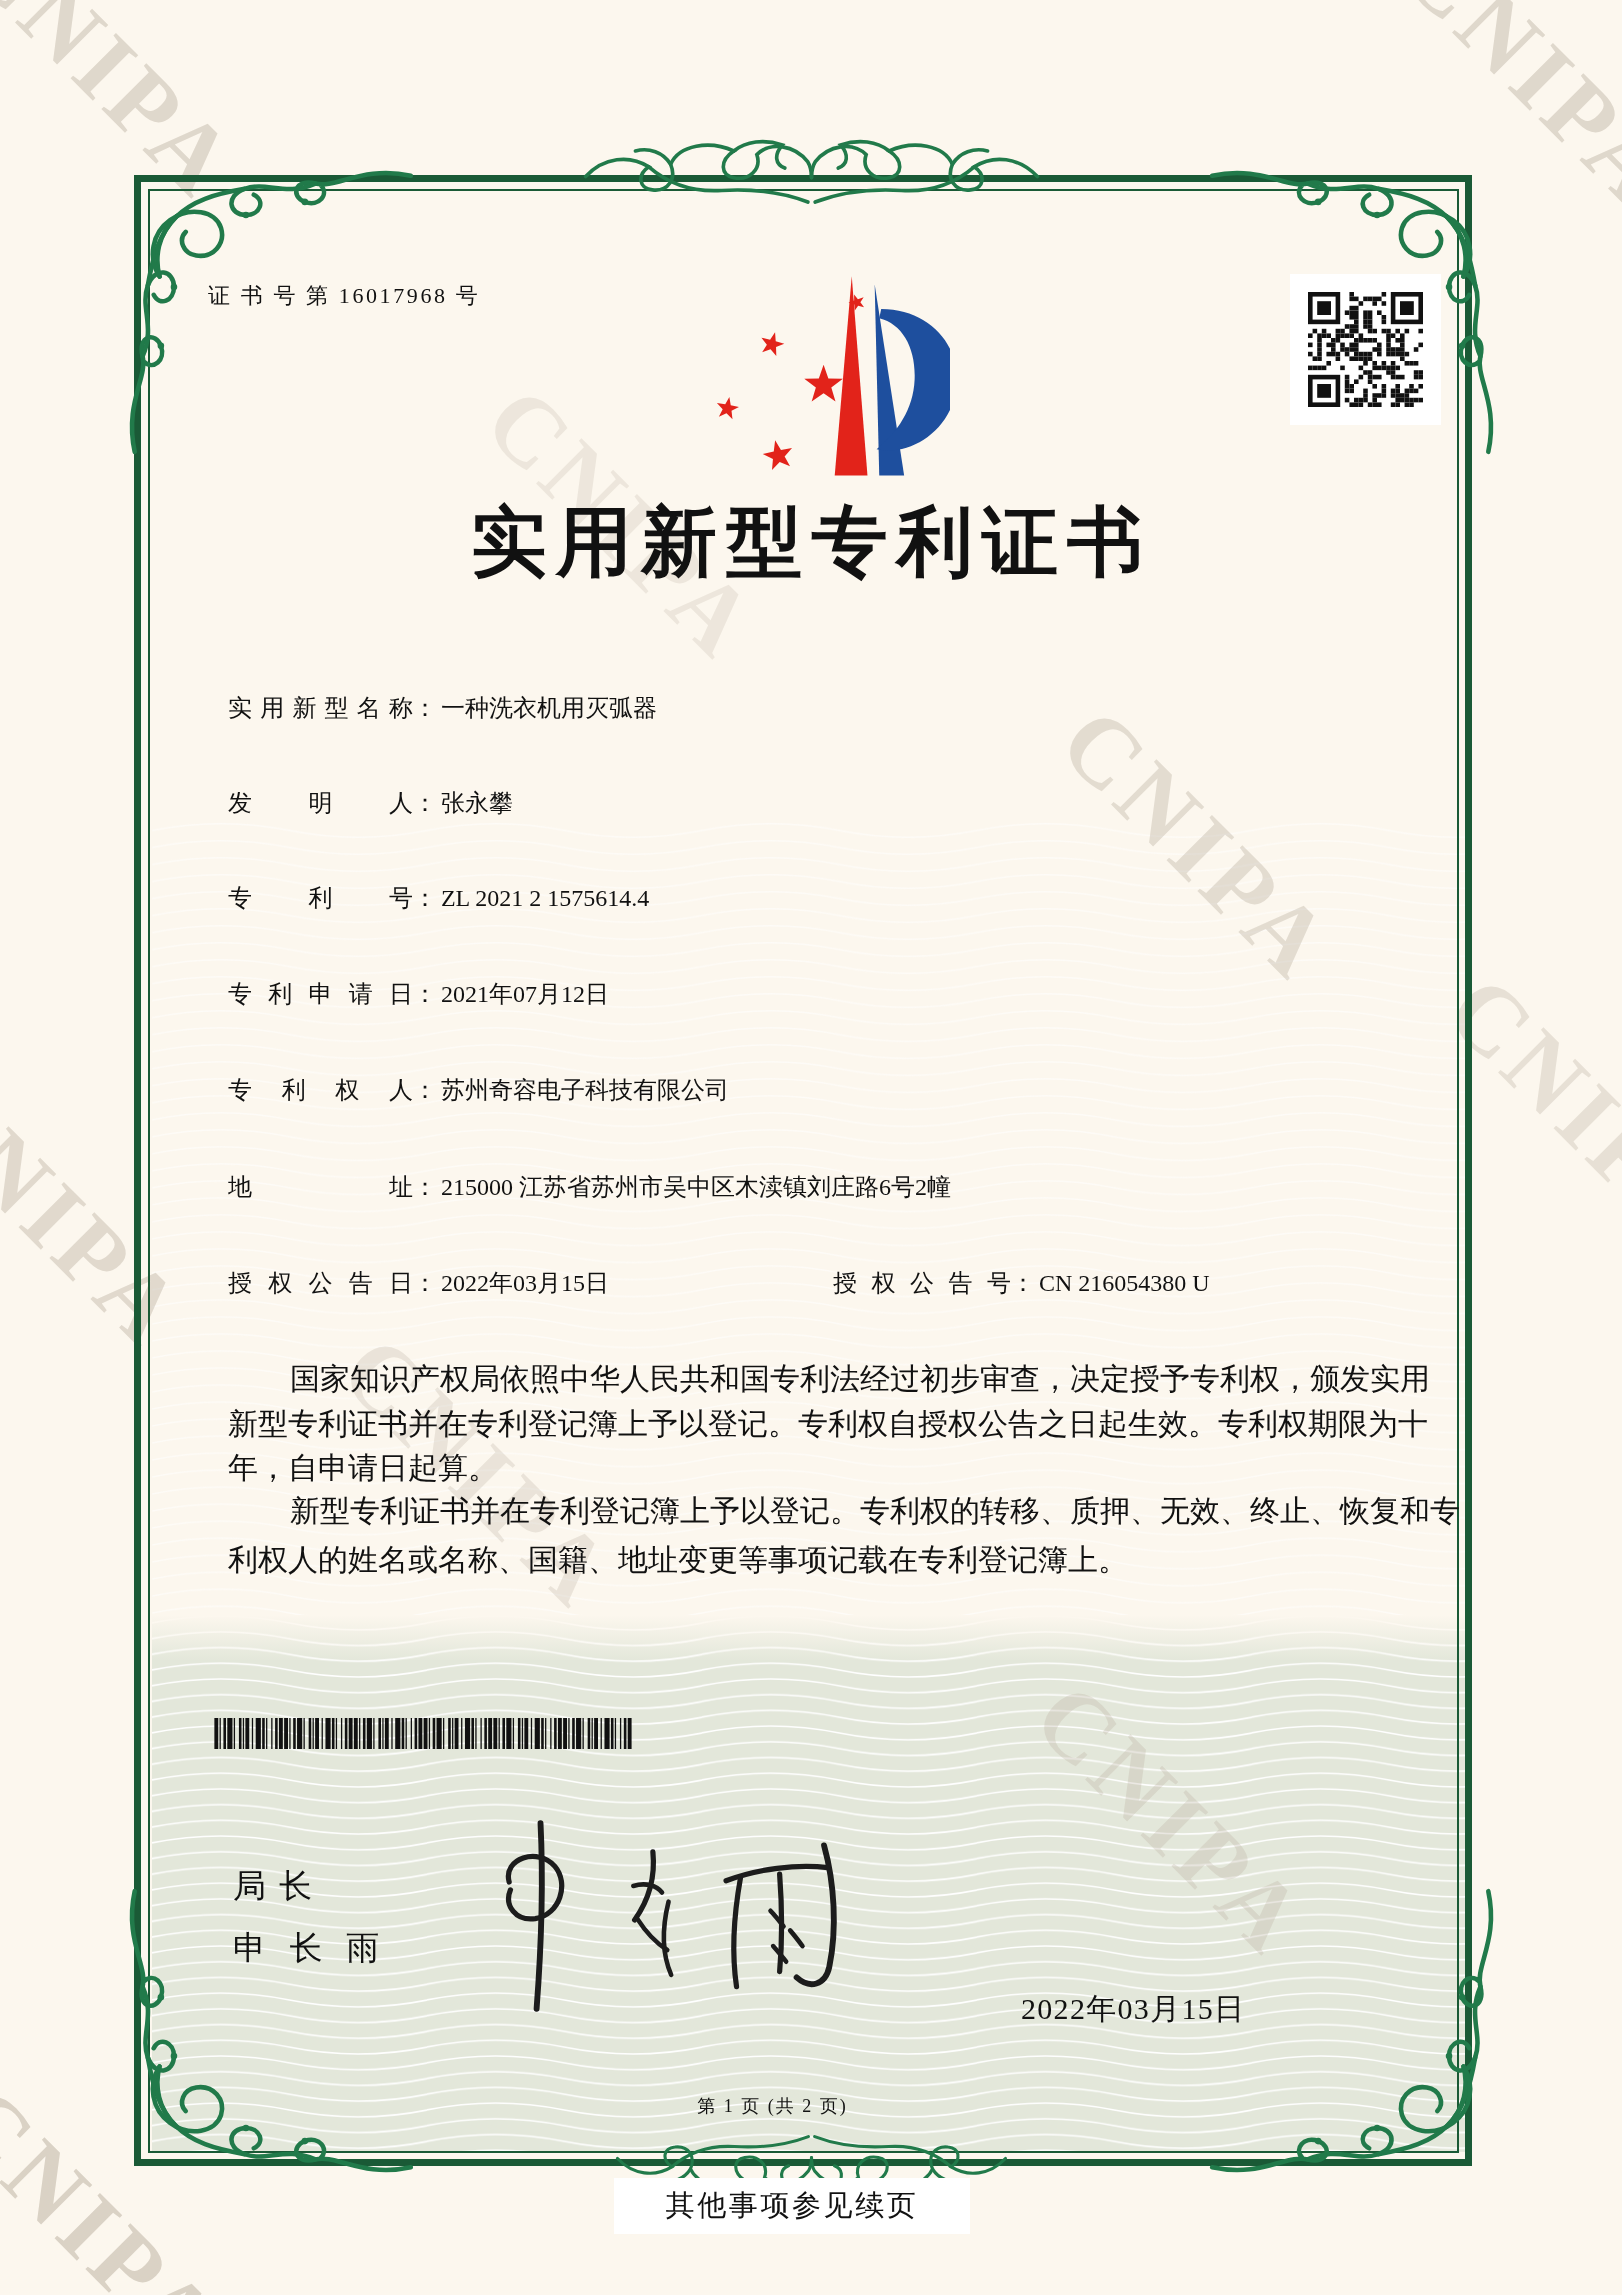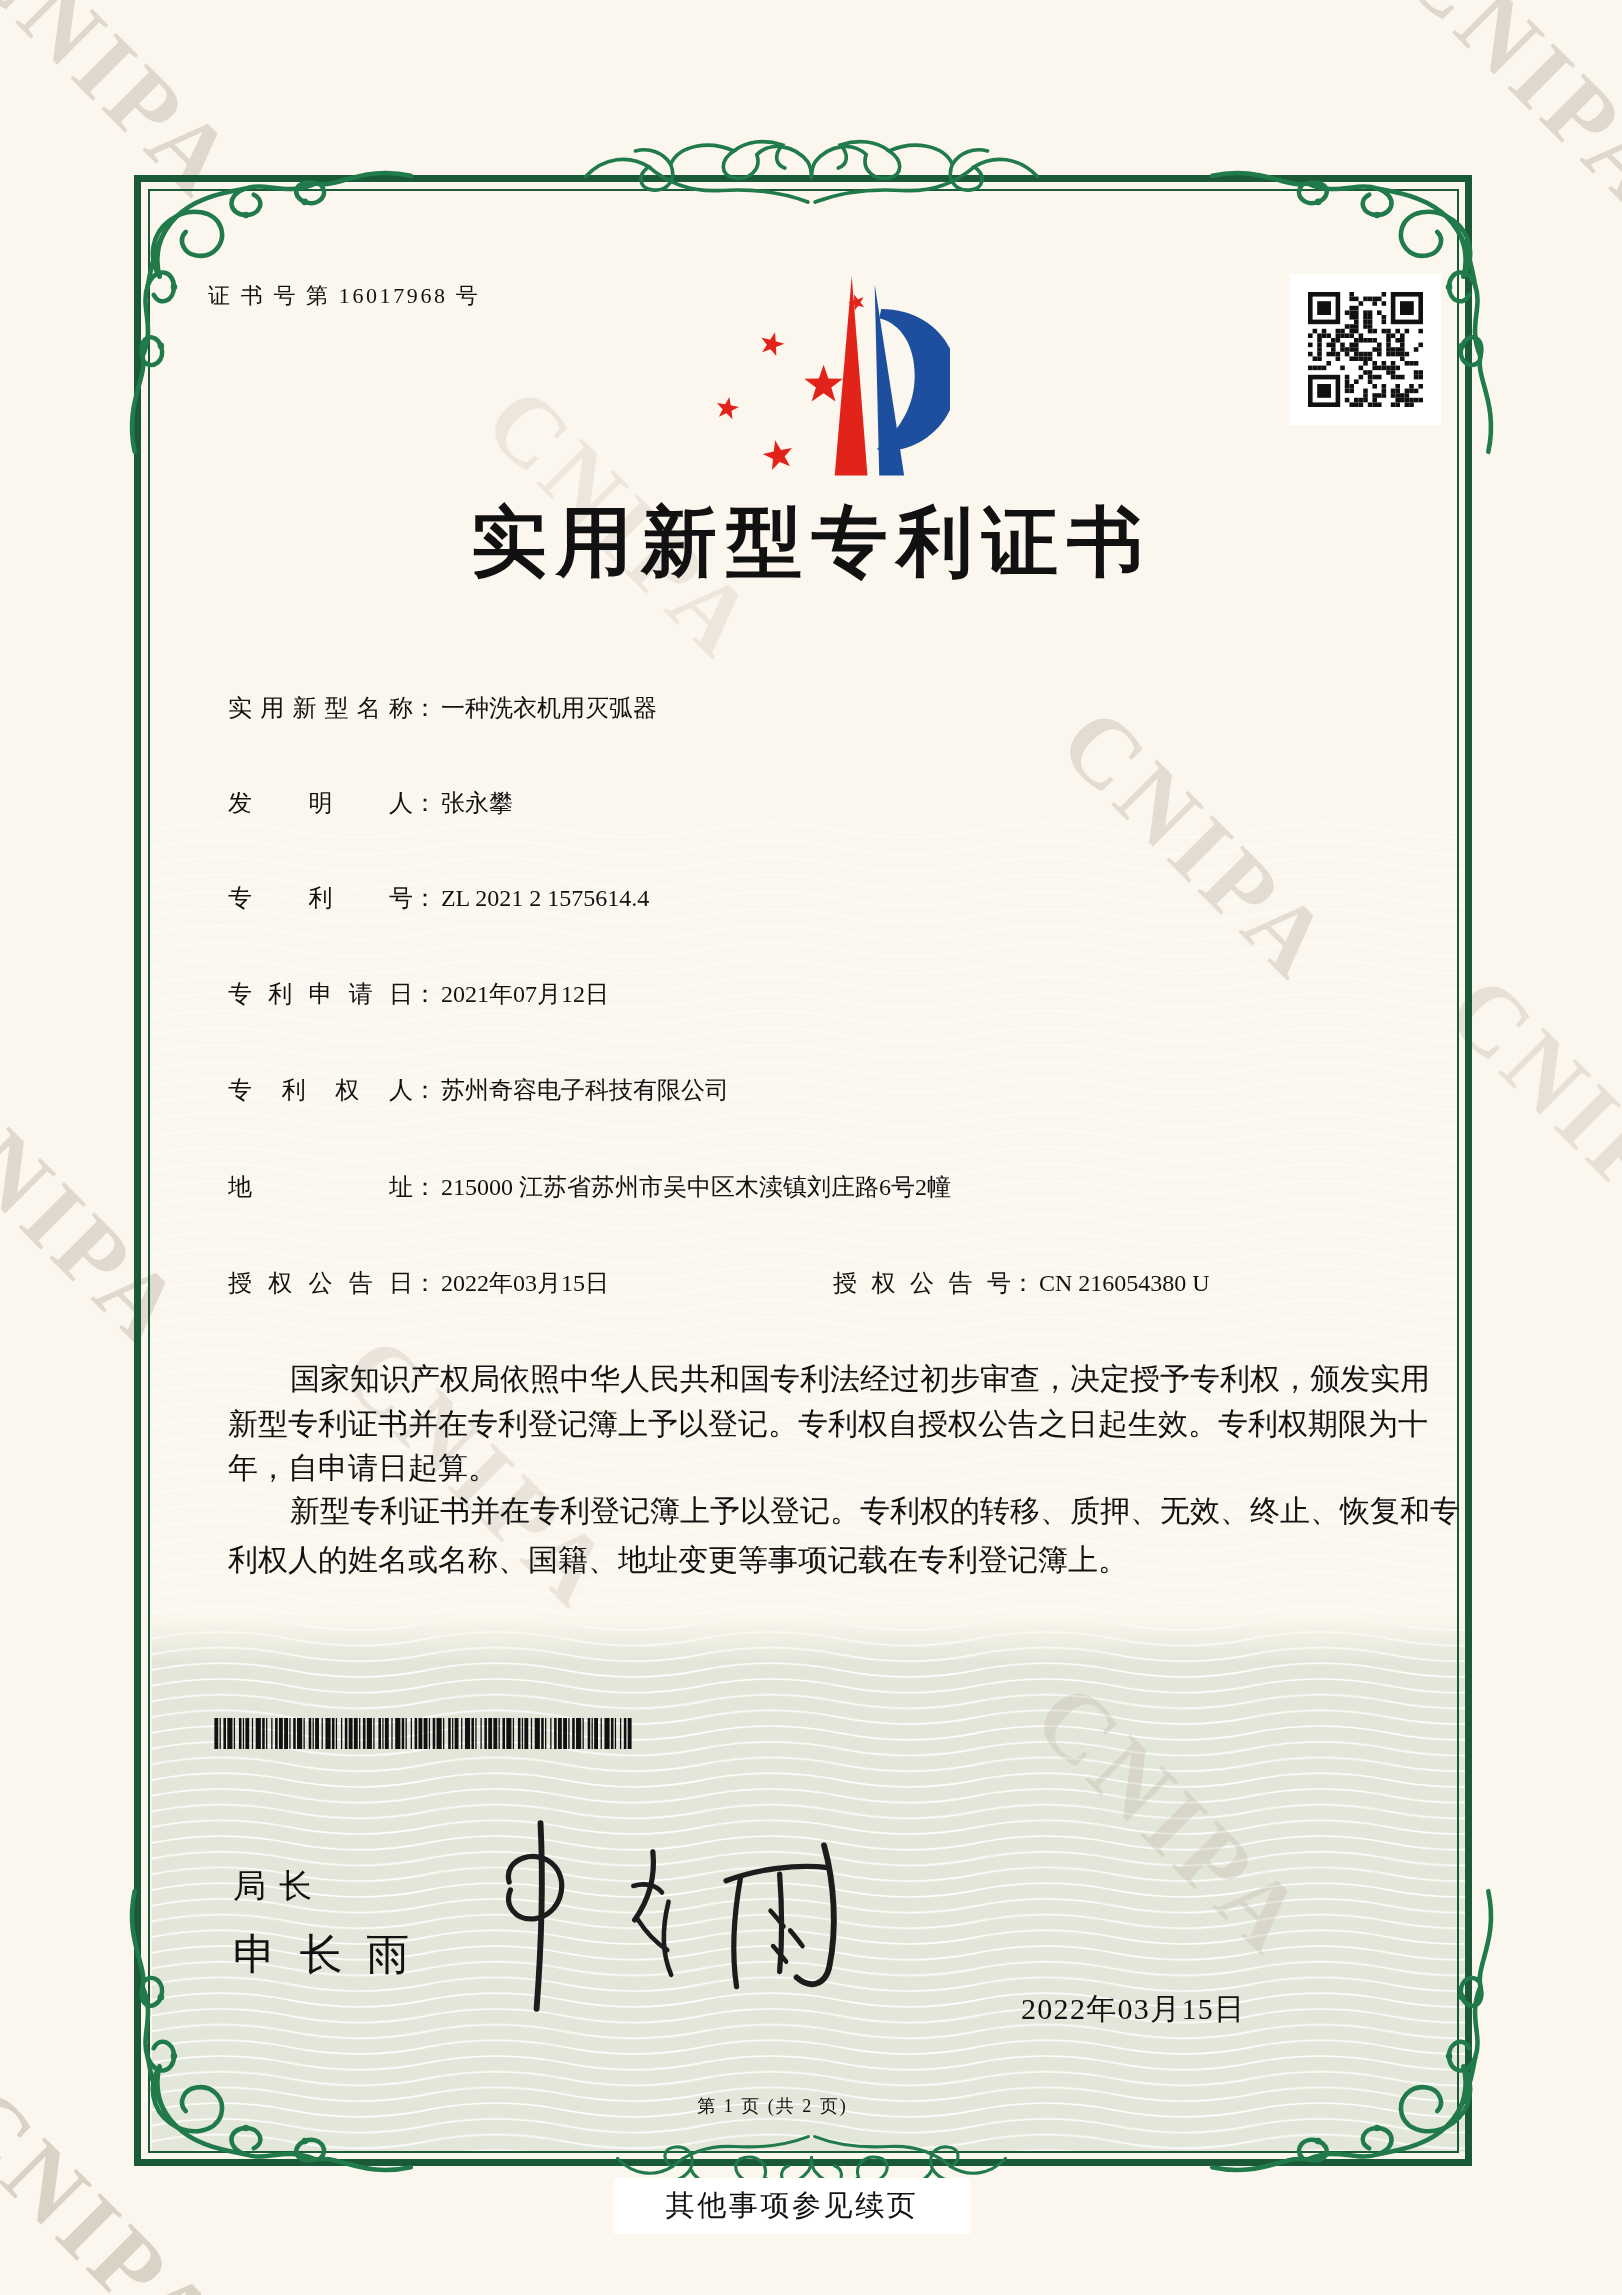--- a/index.html
+++ b/index.html
@@ -30,21 +30,21 @@
   .field{left:228px;font-size:24px;white-space:nowrap;}
   .flabel{display:inline-block;width:185px;text-align:justify;text-align-last:justify;vertical-align:top;}
   .fval{margin-left:3.9px;}
   .grant2{position:absolute;left:605px;top:0;white-space:nowrap;}
   .grant2 .flabel{width:178px;}
   .bline{left:228px;font-size:30px;white-space:nowrap;margin-top:15px;}
   .indent{padding-left:62px;}
   #qr-box{left:1290px;top:274px;width:151px;height:151px;background:#ffffff;}
   #qr-svg{position:absolute;left:17.7px;top:17.7px;}
   #sig-title{left:233px;top:1864px;font-size:33px;letter-spacing:13px;}
-  #sig-name{left:233px;top:1926px;font-size:43px;letter-spacing:23.6px;font-family:Liberation Mono, monospace;}
+  #sig-name{left:233px;top:1926px;font-size:33px;letter-spacing:23.6px;font-family:Liberation Mono, monospace;}
   #issue-date{left:1021px;top:1989px;font-size:30px;letter-spacing:1.3px;}
   #page-info{left:576px;top:2094px;width:393px;text-align:center;font-size:18px;letter-spacing:2px;}
   #cont-strip{left:614px;top:2178px;width:356px;height:56px;background:#ffffff;display:flex;align-items:center;justify-content:center;}
   #cont-note{font-size:29px;letter-spacing:2.6px;}
 </style>
 </head>
 <body>
 
 <div id="page">
 

